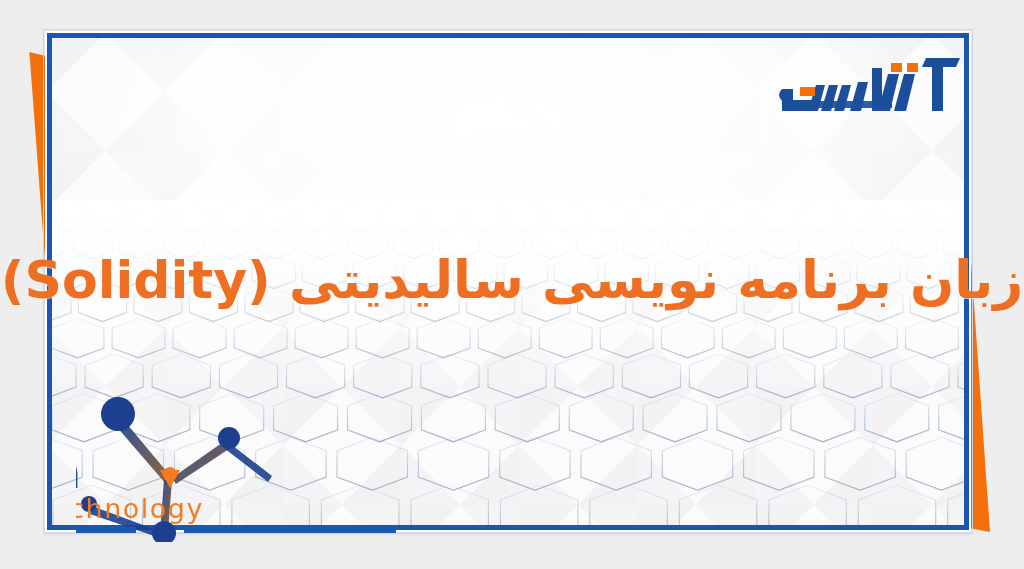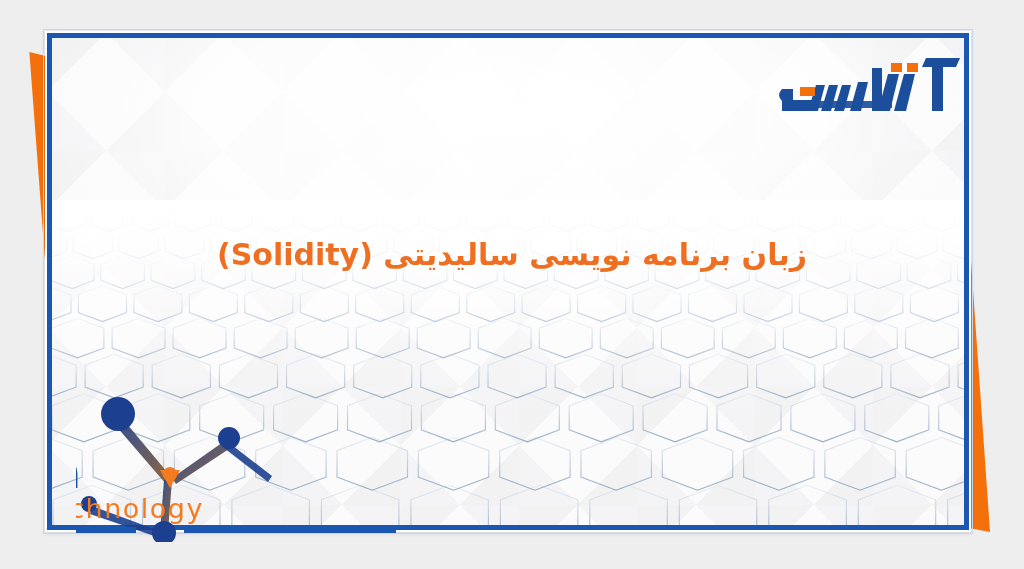--- a/index.html
+++ b/index.html
@@ -140,23 +140,23 @@
     height: 78px;
     z-index: 7;
   }
   .brand-logo svg { display: block; width: 100%; height: 100%; }
 
   
   .title {
     position: absolute;
     left: 0;
     right: 0;
-    top: 236px;
+    top: 248px;
     text-align: center;
-    font-size: 30px;
+    font-size: 52px;
     font-weight: bold;
     color: #ef6f22;
     letter-spacing: 0px;
     line-height: 1.25;
     direction: rtl;
     z-index: 8;
     white-space: nowrap;
     text-shadow: 0 1px 0 rgba(255,255,255,0.6);
   }
 

